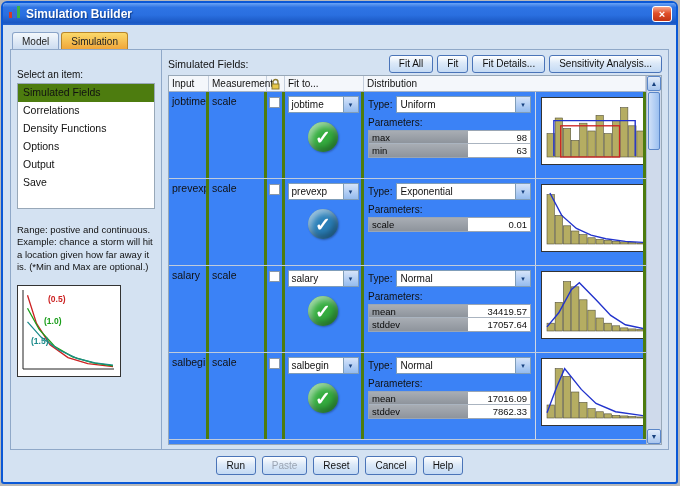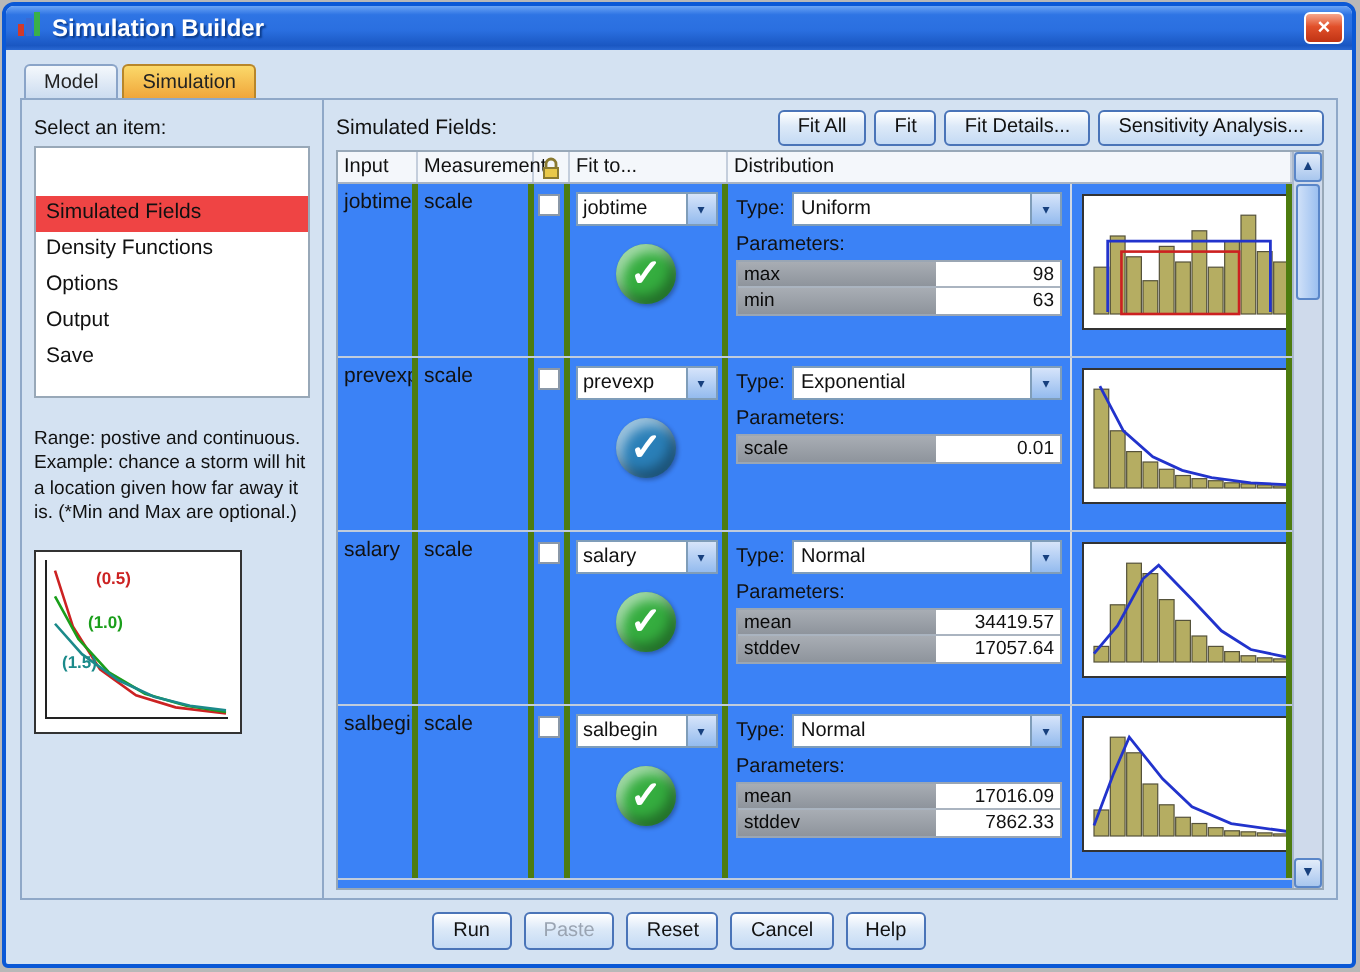--- a/index.html
+++ b/index.html
@@ -20,25 +20,25 @@
   
   .tabs { display:flex; gap:2px; padding:7px 0 0 9px; }
   .tab { font-size:10px; padding:3px 9px 2px; border:1px solid #8aa4c8; border-bottom:none;
     border-radius:3px 3px 0 0; background:linear-gradient(#f4f8fc,#ccdcf0); color:#222; }
   .tab.active { background:linear-gradient(#fbd96a,#f0a63a); border-color:#b8862a; }
 
   .tab-panel { position:absolute; left:7px; right:7px; top:46px; bottom:32px;
     border:1px solid #8fa8c8; background:#d4e2f2; display:flex; }
 
   
-  .sidebar { width:150px; padding:8px 6px; flex:none; }
+  .sidebar { width:150px; padding:18px 6px; flex:none; }
   .sidebar-label { font-size:10px; margin:1px 0 3px; color:#111; }
   .listbox { background:#fff; border:1px solid #98a8b8; height:126px; font-size:10.5px; overflow:hidden; }
   .list-item { padding:2px 5px; height:18px; color:#111; }
-  .list-item.selected { background:#ef4444;margin-top:24px; }
+  .list-item.selected { background:#4d7c0f; }
   .note { font-size:9.5px; line-height:1.3; margin-top:15px; color:#111; }
   .density-chart { position:relative; width:104px; height:92px; background:#fff; border:1px solid #333; margin-top:12px; }
   .density-chart .legend { position:absolute; font-size:8.5px; font-weight:bold; }
   .legend.l0 { left:30px; top:8px; }
   .legend.l1 { left:26px; top:30px; }
   .legend.l2 { left:13px; top:50px; }
 
   
   .main-panel { flex:1; border-left:1px solid #8fa8c8; position:relative; padding:3px 6px 0; }
   .main-header { display:flex; align-items:center; gap:4px; height:21px; }
@@ -115,20 +115,21 @@
     <div class="tab">Model</div>
     <div class="tab active">Simulation</div>
   </div>
 
   <div class="tab-panel">
 
     <div class="sidebar">
       <div class="sidebar-label">Select an item:</div>
       <div class="listbox">
         <div class="list-item selected">Simulated Fields</div>
+        <div class="list-item">Correlations</div>
         <div class="list-item">Density Functions</div>
         <div class="list-item">Options</div>
         <div class="list-item">Output</div>
         <div class="list-item">Save</div>
       </div>
       <div class="note">Range: postive and continuous. Example: chance a storm will hit a location given how far away it is. (*Min and Max are optional.)</div>
       <div class="density-chart">
         <span class="legend l0" style="color: rgb(204, 34, 34);">(0.5)</span>
         <span class="legend l1" style="color: rgb(26, 158, 26);">(1.0)</span>
         <span class="legend l2" style="color: rgb(27, 138, 138);">(1.5)</span>

